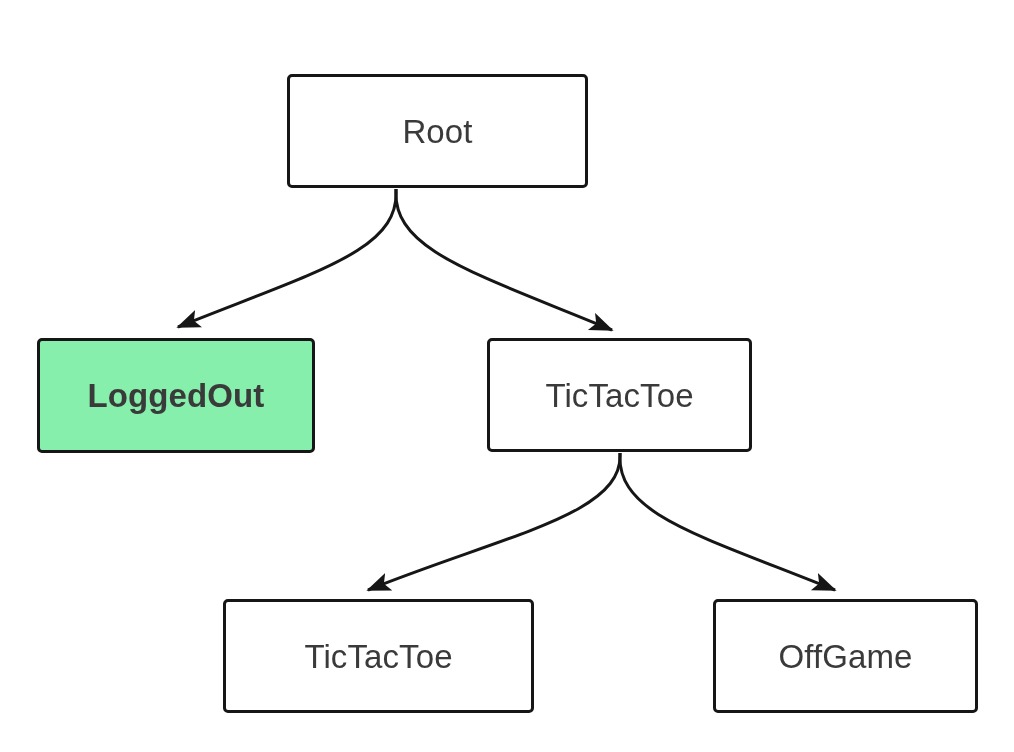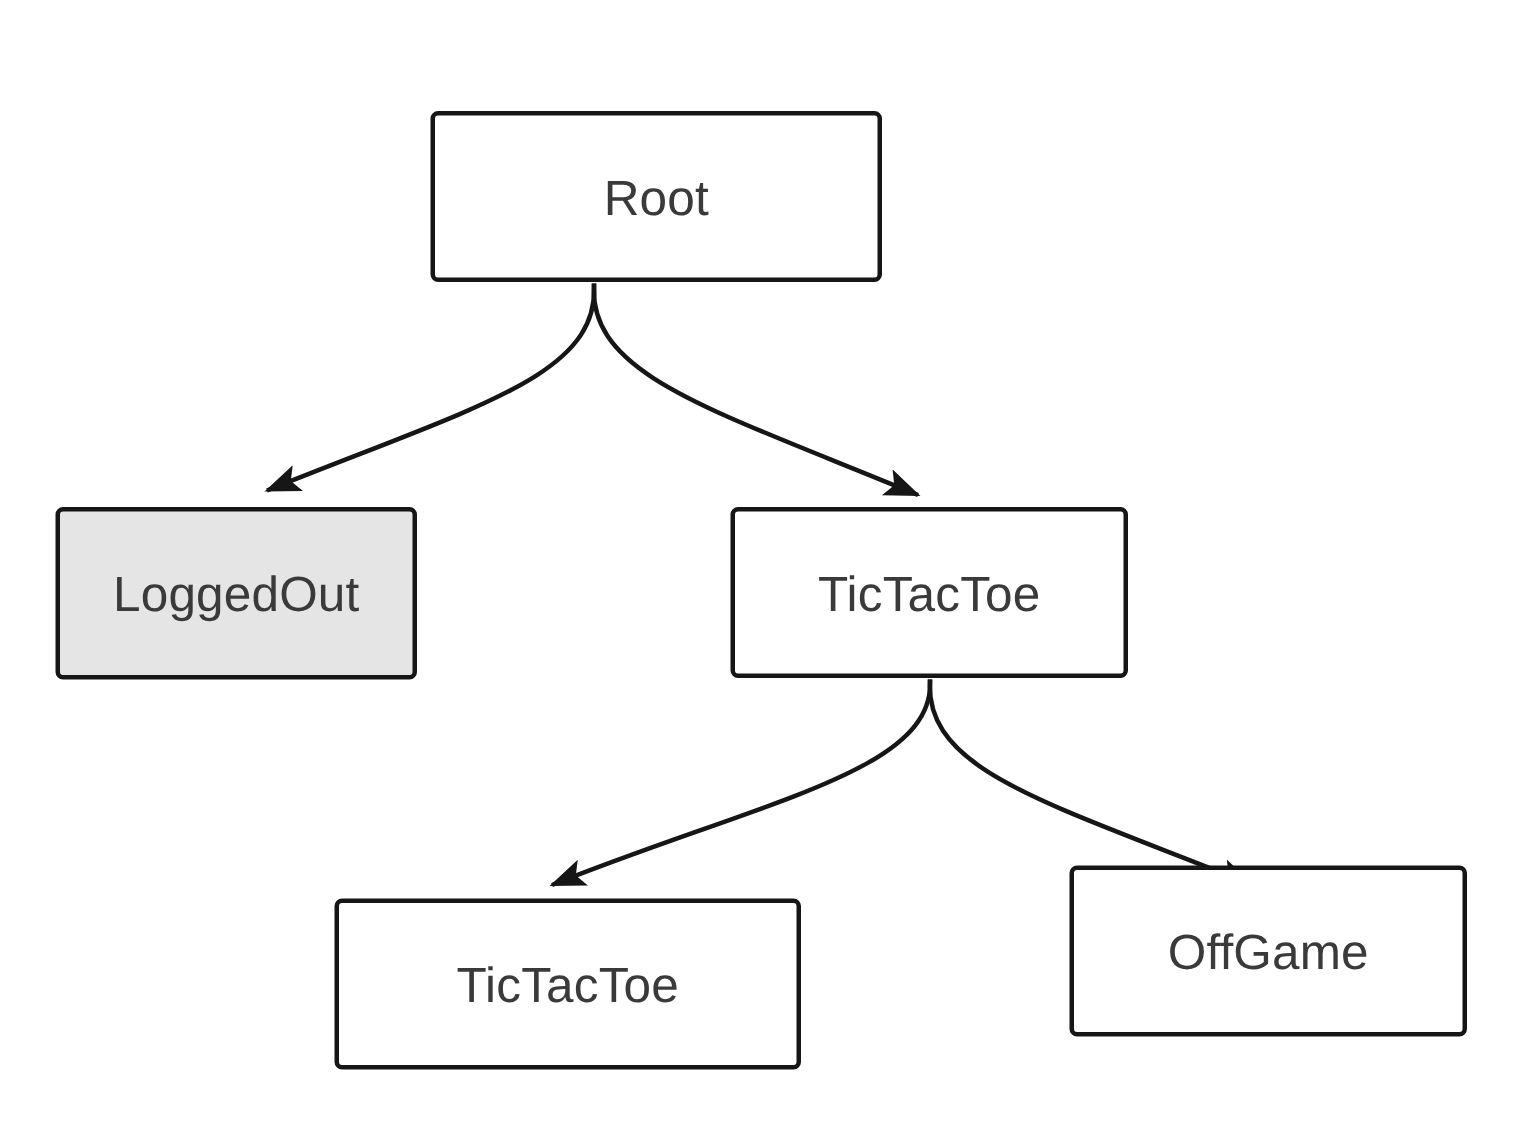--- a/index.html
+++ b/index.html
@@ -61,29 +61,29 @@
         <path d="M 396 189 C 392 250 472 272 612 330" marker-end="url(#arrowhead)"></path>
         <path d="M 620 453 C 624 514 508 534 368 590" marker-end="url(#arrowhead)"></path>
         <path d="M 620 453 C 616 514 696 534 835 590" marker-end="url(#arrowhead)"></path>
       </g>
   </svg>
 
   <div class="node-box" style="left: 262px; top: 74px; width: 301px; height: 114px; border-color: rgb(22, 22, 22); border-width: 3px; border-radius: 5px; background: rgb(255, 255, 255); margin-left: 25px;">
     <span class="node-label" style="color: rgb(58, 58, 58); font-size: 33px;">Root</span>
   </div>
 
-  <div class="node-box" style="left: 37px; top: 338px; width: 241px; height: 115px; border-color: rgb(22, 22, 22); border-width: 3px; border-radius: 5px; background: #e5e5e5;">
+  <div class="node-box" style="left: 37px; top: 338px; width: 278px; height: 115px; border-color: rgb(22, 22, 22); border-width: 3px; border-radius: 5px; background: #86efac; font-weight: bold;">
     <span class="node-label" style="color: rgb(58, 58, 58); font-size: 33px;">LoggedOut</span>
   </div>
 
   <div class="node-box" style="left: 487px; top: 338px; width: 265px; height: 114px; border-color: rgb(22, 22, 22); border-width: 3px; border-radius: 5px; background: rgb(255, 255, 255);">
     <span class="node-label" style="color: rgb(58, 58, 58); font-size: 33px;">TicTacToe</span>
   </div>
 
   <div class="node-box" style="left: 223px; top: 599px; width: 311px; height: 114px; border-color: rgb(22, 22, 22); border-width: 3px; border-radius: 5px; background: rgb(255, 255, 255);">
     <span class="node-label" style="color: rgb(58, 58, 58); font-size: 33px;">TicTacToe</span>
   </div>
 
-  <div class="node-box" style="left: 713px; top: 577px; width: 265px; height: 114px; border-color: rgb(22, 22, 22); border-width: 3px; border-radius: 5px; background: rgb(255, 255, 255);">
+  <div class="node-box" style="left: 713px; top: 599px; width: 265px; height: 114px; border-color: rgb(22, 22, 22); border-width: 3px; border-radius: 5px; background: rgb(255, 255, 255);">
     <span class="node-label" style="color: rgb(58, 58, 58); font-size: 33px;">OffGame</span>
   </div>
 
 </div>
 
 </body></html>

